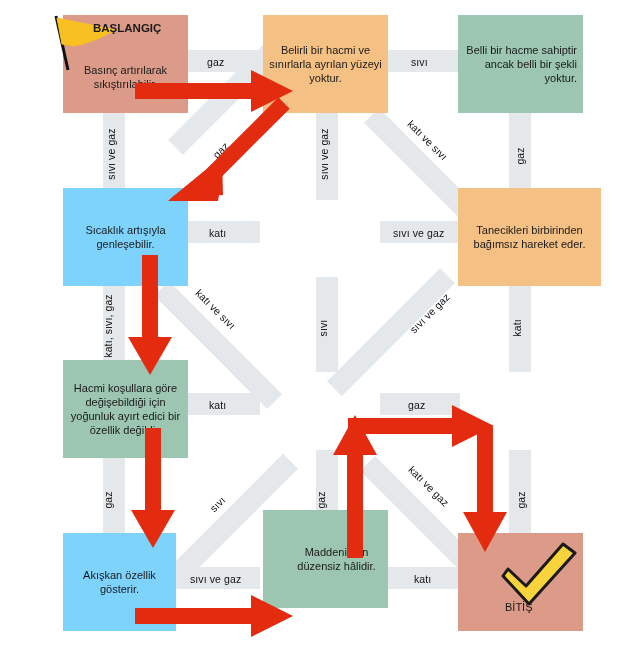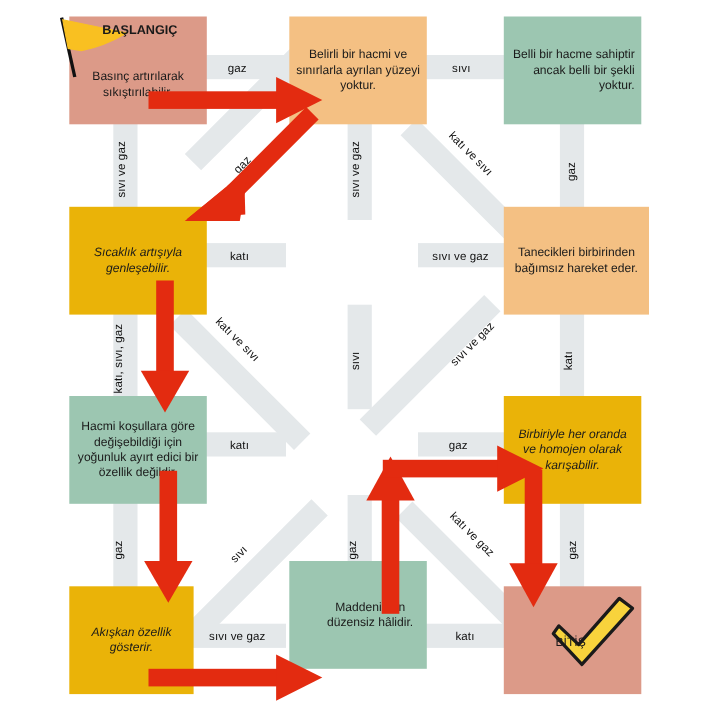--- a/index.html
+++ b/index.html
@@ -13,21 +13,21 @@
   .conn-label.vert{transform-origin:50% 50%;}
 
   
   .node{position:absolute;z-index:4;display:flex;align-items:center;justify-content:center;
         text-align:center;font-size:11px;line-height:1.28;color:#1a1a1a;padding:4px 6px;
         box-sizing:border-box;}
   .node .txt{display:block;}
   .c-salmon{background:#dc9a88;}
   .c-orange{background:#f4c083;align-items:center;}
   .c-green {background:#9cc6b1;}
-  .c-teal  {background:#eab308;font-style:italic;}
+  .c-teal  {background:#7dd3fc;}
 
   
   .arrow{position:absolute;z-index:6;}
   .arr-shaft{position:absolute;background:#e32b10;}
   .arr-head{position:absolute;width:0;height:0;}
 
   
   .flag{position:absolute;z-index:7;}
   .badge-label{position:absolute;z-index:8;font-size:11.5px;font-weight:bold;color:#1a1a1a;}
   .end-label{position:absolute;z-index:8;font-size:11px;color:#1a1a1a;}
@@ -107,29 +107,26 @@
   <div class="node c-orange" style="left:263px;top:15px;width:125px;height:98px;">
     <span class="txt">Belirli bir hacmi ve sınırlarla ayrılan yüzeyi yoktur.</span>
   </div>
   <div class="node c-green" style="left:458px;top:15px;width:125px;height:98px;text-align:right;">
     <span class="txt">Belli bir hacme sahiptir ancak belli bir şekli yoktur.</span>
   </div>
 
   <div class="node c-teal" style="left:63px;top:188px;width:125px;height:98px;">
     <span class="txt">Sıcaklık artışıyla genleşebilir.</span>
   </div>
-  <div class="node c-orange" style="left:458px;top:188px;width:132px;height:98px;">
+  <div class="node c-orange" style="left:458px;top:188px;width:143px;height:98px;">
     <span class="txt">Tanecikleri birbirinden bağımsız hareket eder.</span>
   </div>
 
   <div class="node c-green" style="left:63px;top:360px;width:125px;height:98px;">
     <span class="txt">Hacmi koşullara göre değişebildiği için yoğunluk ayırt edici bir özellik değildir.</span>
-  </div>
-  <div class="node c-teal" style="left:458px;top:360px;width:125px;height:98px;">
-    <span class="txt">Birbiriyle her oranda ve homojen olarak karışabilir.</span>
   </div>
 
   <div class="node c-teal" style="left:63px;top:533px;width:113px;height:98px;">
     <span class="txt">Akışkan özellik gösterir.</span>
   </div>
   <div class="node c-green" style="left:263px;top:510px;width:125px;height:98px;padding-left:28px;">
     <span class="txt">Maddenin en düzensiz hâlidir.</span>
   </div>
   <div class="node c-salmon" style="left:458px;top:533px;width:125px;height:98px;">
     <span class="txt"></span>
@@ -137,21 +134,21 @@
 
   <svg class="flag" width="80" height="70" style="left:40px;top:8px;" viewBox="0 0 80 70">
     <line x1="16" y1="8" x2="28" y2="62" stroke="#111" stroke-width="3"></line>
     <path d="M17 10 L75 22 Q55 34 34 38 L22 36 Z" fill="#f9c021" stroke="#f9c021" stroke-width="1"></path>
   </svg>
   <div class="badge-label" style="left:93px;top:22px;">BAŞLANGIÇ</div>
 
   <svg class="flag" width="90" height="70" style="left:495px;top:542px;" viewBox="0 0 90 70">
     <path d="M8 34 L13 27 L31 44 L68 2 L80 11 L34 62 Z" fill="#f8d33c" stroke="#1a1a1a" stroke-width="3" stroke-linejoin="round"></path>
   </svg>
-  <div class="end-label" style="left:505px;top:578px;">BİTİŞ</div>
+  <div class="end-label" style="left:505px;top:601px;">BİTİŞ</div>
 
   <div class="arrow" style="left:135px;top:70px;width:165px;height:42px;">
     <div class="arr-shaft" style="left:0;top:13px;width:120px;height:16px;"></div>
     <div class="arr-head" style="left:116px;top:0;border-top:21px solid transparent;border-bottom:21px solid transparent;border-left:42px solid #e32b10;"></div>
   </div>
 
   <div class="arrow" style="left:160px;top:95px;width:130px;height:115px;">
     <svg width="130" height="115" viewBox="0 0 130 115">
       <line x1="124" y1="8" x2="52" y2="80" stroke="#e32b10" stroke-width="16"></line>
       <polygon points="10,104 62,62 63,100 24,103" fill="#e32b10"></polygon>

